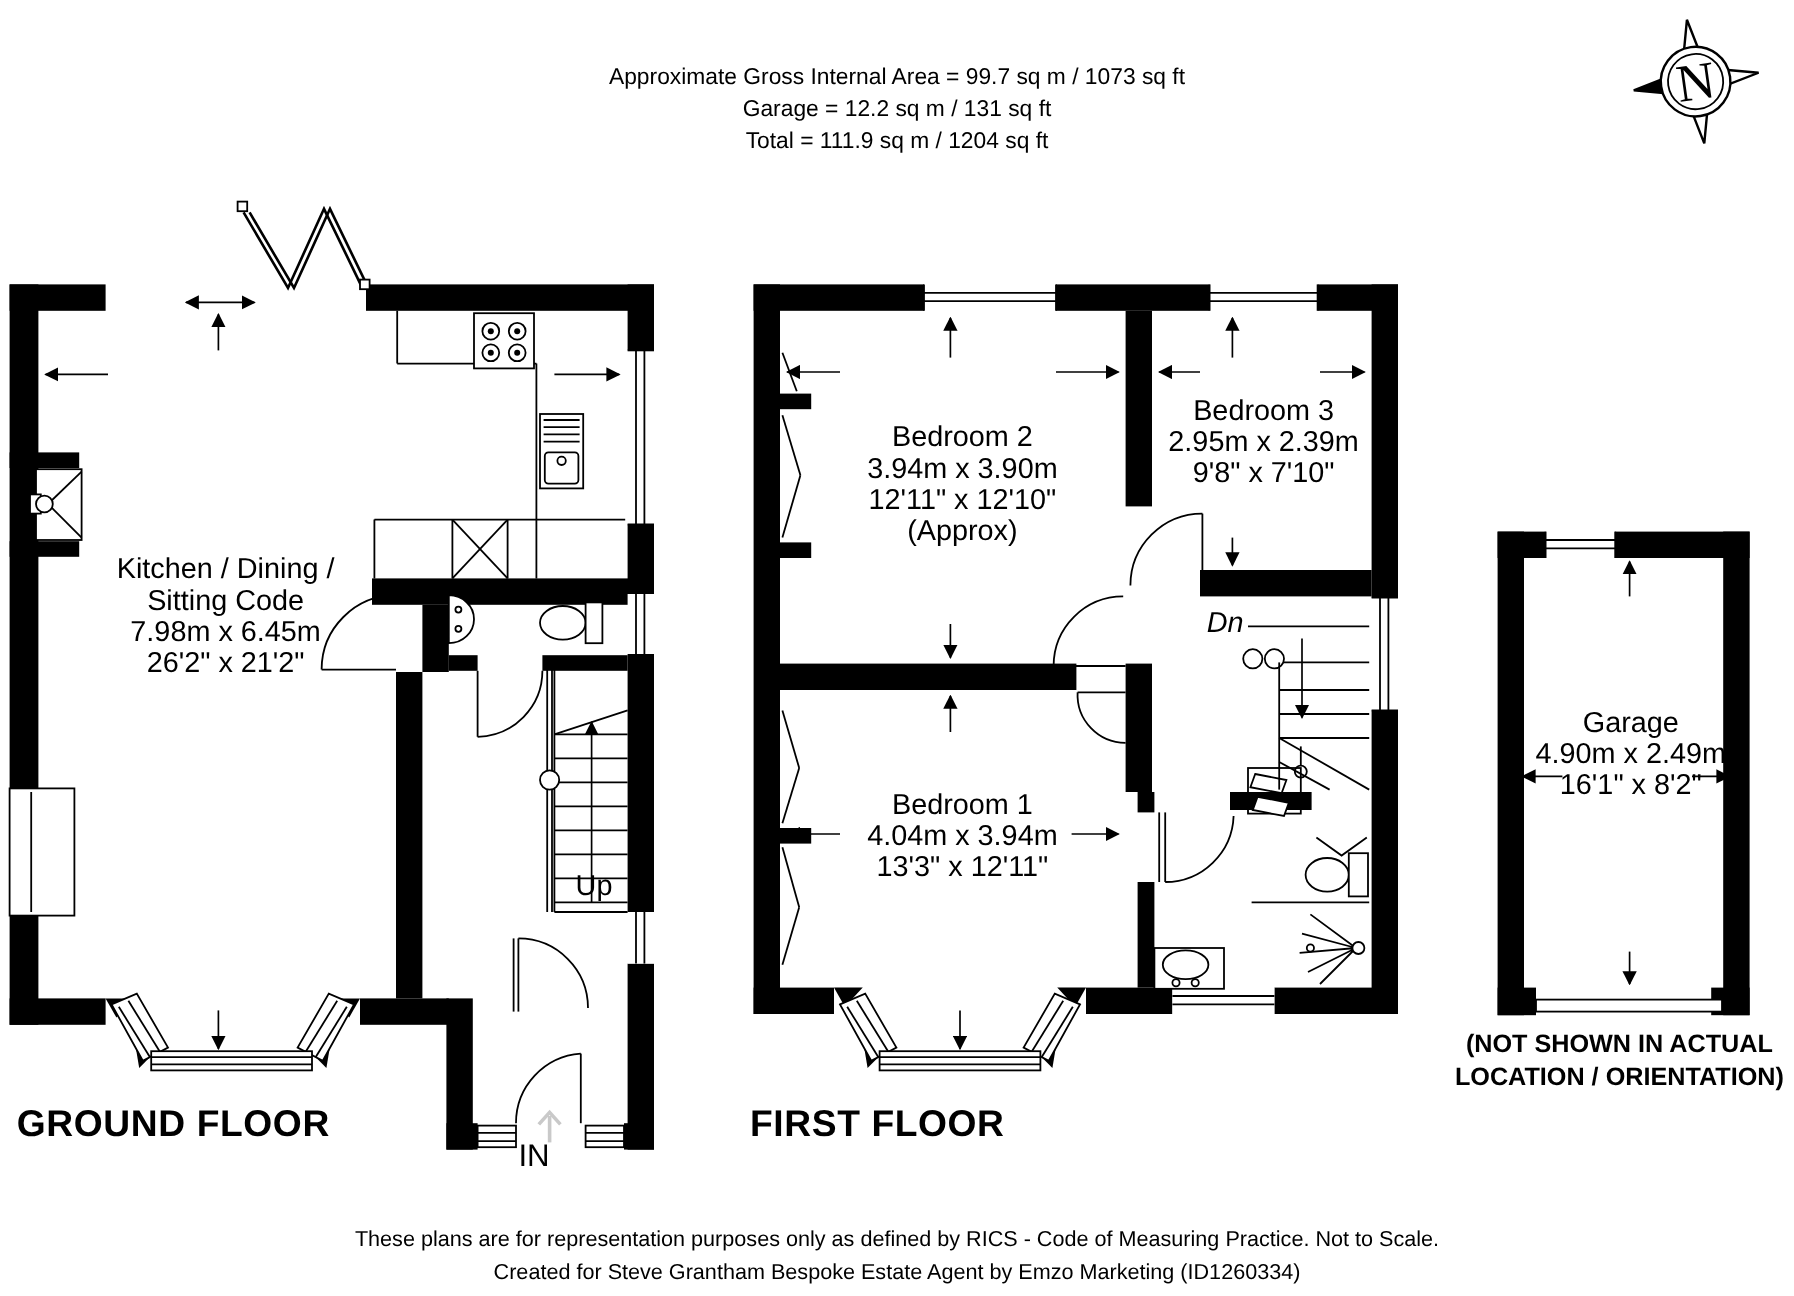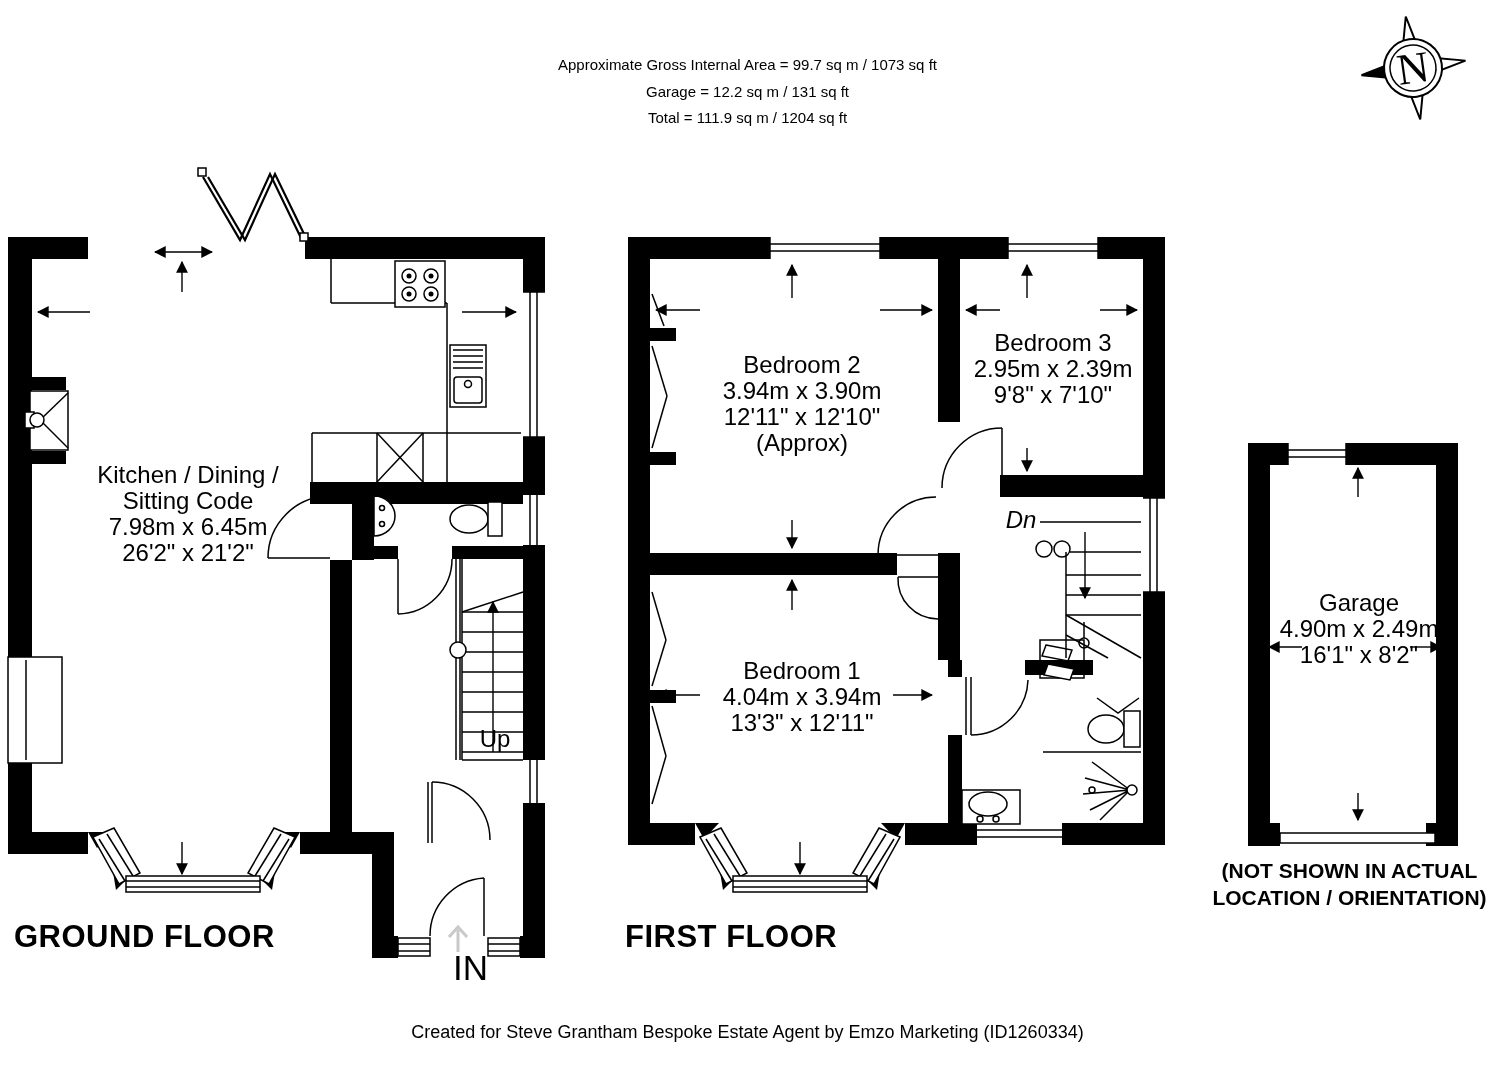--- a/index.html
+++ b/index.html
@@ -9,25 +9,25 @@
   .w{fill:#000;stroke:none;}
   .t{fill:none;stroke:#000;stroke-width:1.5;}
   .t2{fill:none;stroke:#000;stroke-width:2.2;}
   .wf{fill:#fff;stroke:none;}
   .wfs{fill:#fff;stroke:#000;stroke-width:1.5;}
   .dim{fill:none;stroke:#000;stroke-width:1.4;}
   .lbl{position:absolute;text-align:center;font-size:24px;line-height:26px;}
   .floor-title{position:absolute;font-size:31px;font-weight:bold;white-space:nowrap;letter-spacing:0.5px;}
   .small-lbl{position:absolute;text-align:center;font-size:24px;}
   .hdr{position:absolute;left:0;width:1495px;text-align:center;top:52px;
-       font-size:15px;line-height:26.5px;}
+       font-size:19px;line-height:26.5px;}
   .ftr{position:absolute;left:0;width:1495px;text-align:center;top:1019px;
        font-size:18px;line-height:27.5px;}
   .note{position:absolute;text-align:center;font-weight:bold;font-size:21px;line-height:27px;}
-  .in-lbl{position:absolute;text-align:right;font-size:35px;}
+  .in-lbl{position:absolute;text-align:left;font-size:26px;}
 </style>
 </head>
 <body>
 
 <div id="canvas">
 
 <svg id="plan-svg" width="1495" height="1080" viewBox="0 0 1495 1080">
   <defs>
     <marker id="mA" viewBox="0 0 10 10" refX="9" refY="5" markerWidth="8.5" markerHeight="8.5" orient="auto-start-reverse">
           <path d="M0,0 L10,5 L0,10 Z" fill="#000"></path>
@@ -402,16 +402,17 @@
   </div>
 
   <div class="floor-title" style="left:14px;top:919px;">GROUND FLOOR</div>
   <div class="floor-title" style="left:625px;top:919px;">FIRST FLOOR</div>
 
   <div class="small-lbl" style="left:470px;top:725px;width:50px;">Up</div>
   <div class="small-lbl" style="left:998px;top:506px;width:46px;font-style:italic;">Dn</div>
   <div class="in-lbl" style="left:432px;top:948px;width:56px;">IN</div>
 
   <div class="ftr">
+    <div>These plans are for representation purposes only as defined by RICS - Code of Measuring Practice. Not to Scale.</div>
     <div>Created for Steve Grantham Bespoke Estate Agent by Emzo Marketing (ID1260334)</div>
   </div>
 
 </div>
 
 </body></html>

